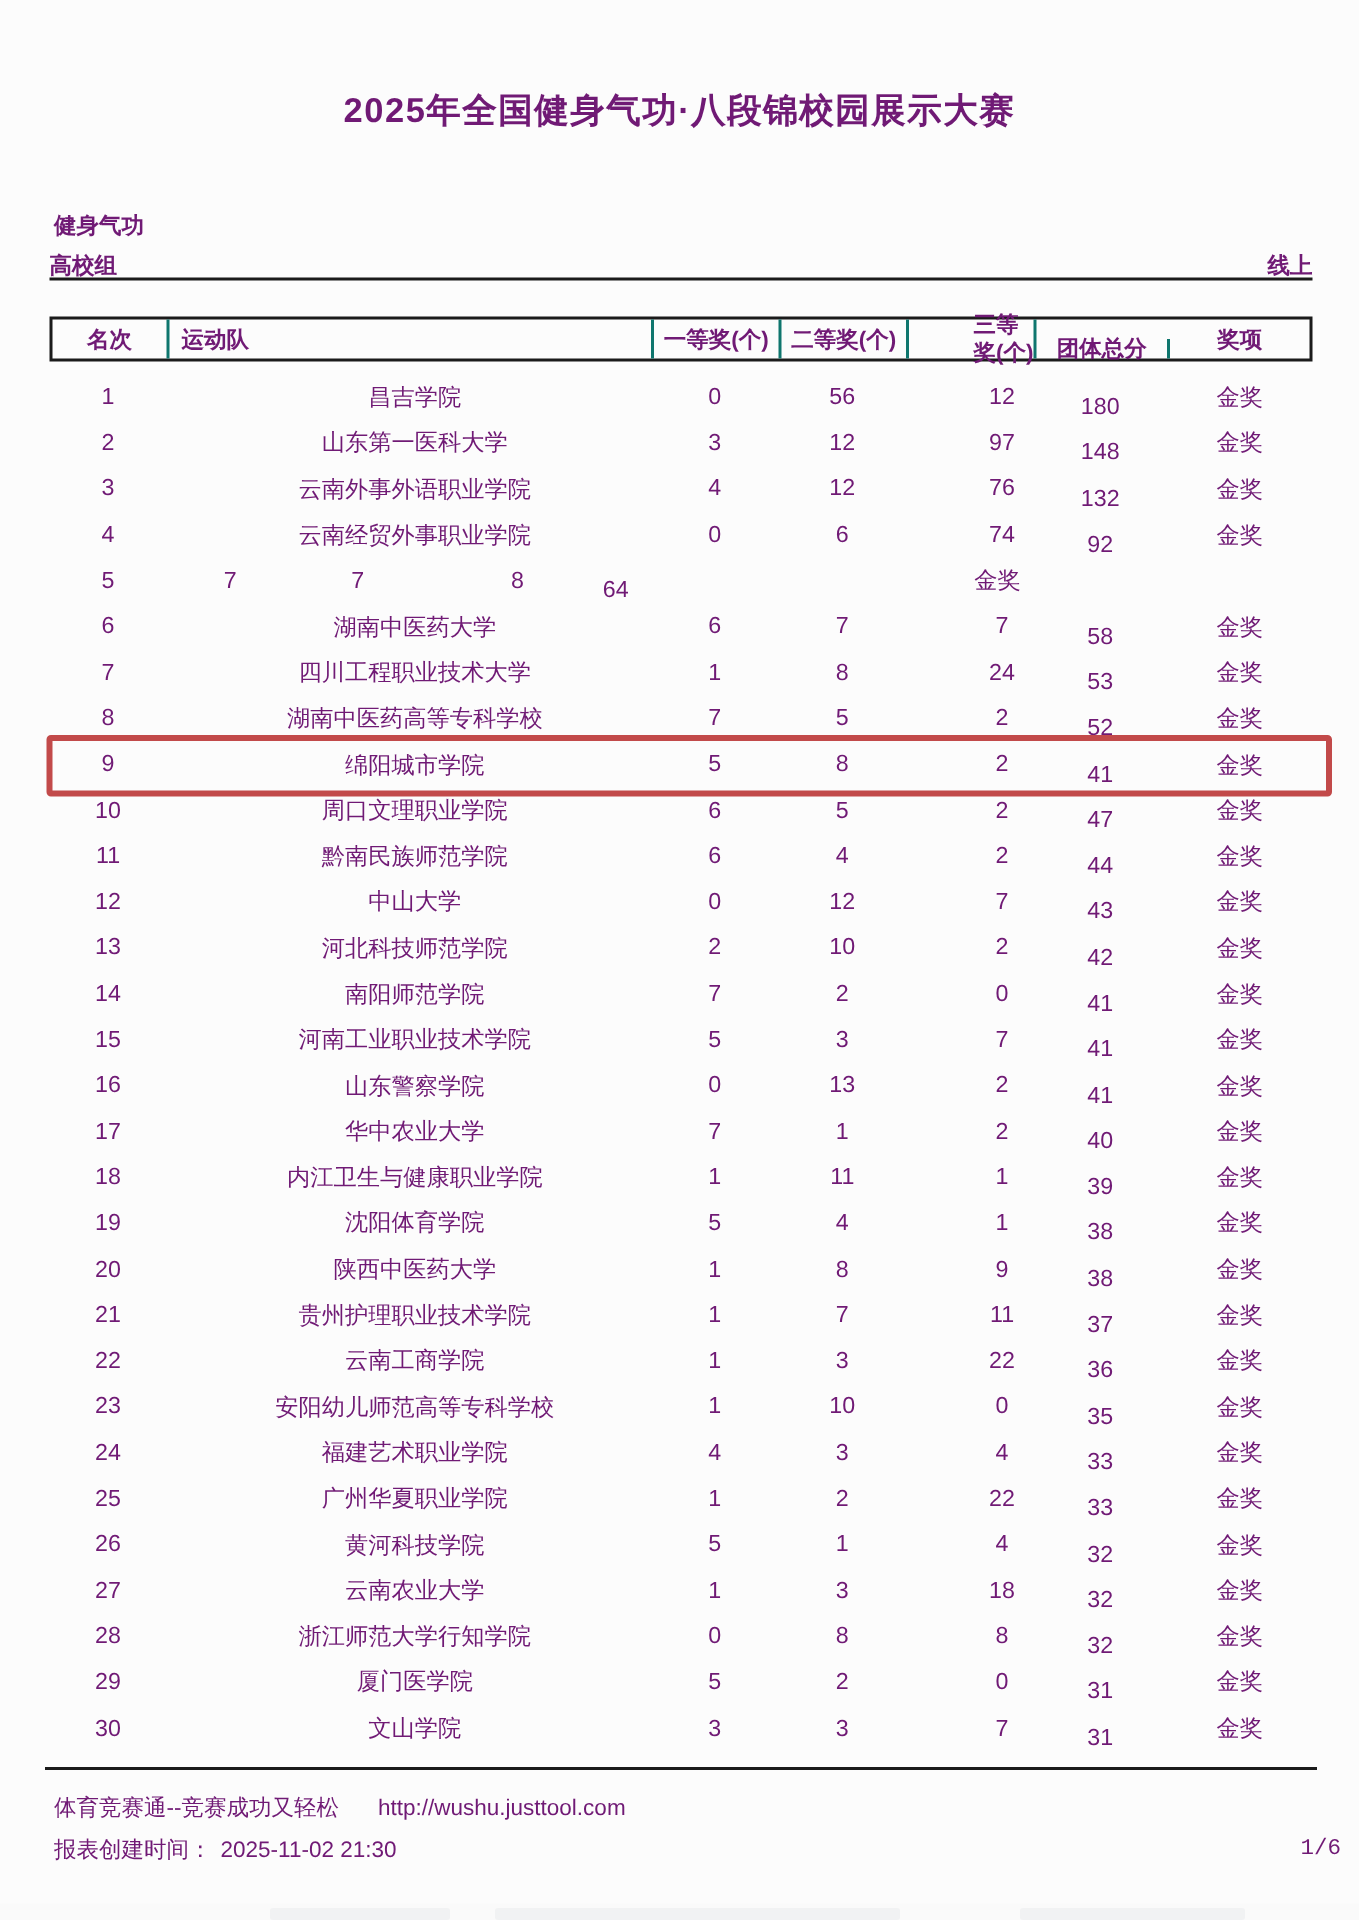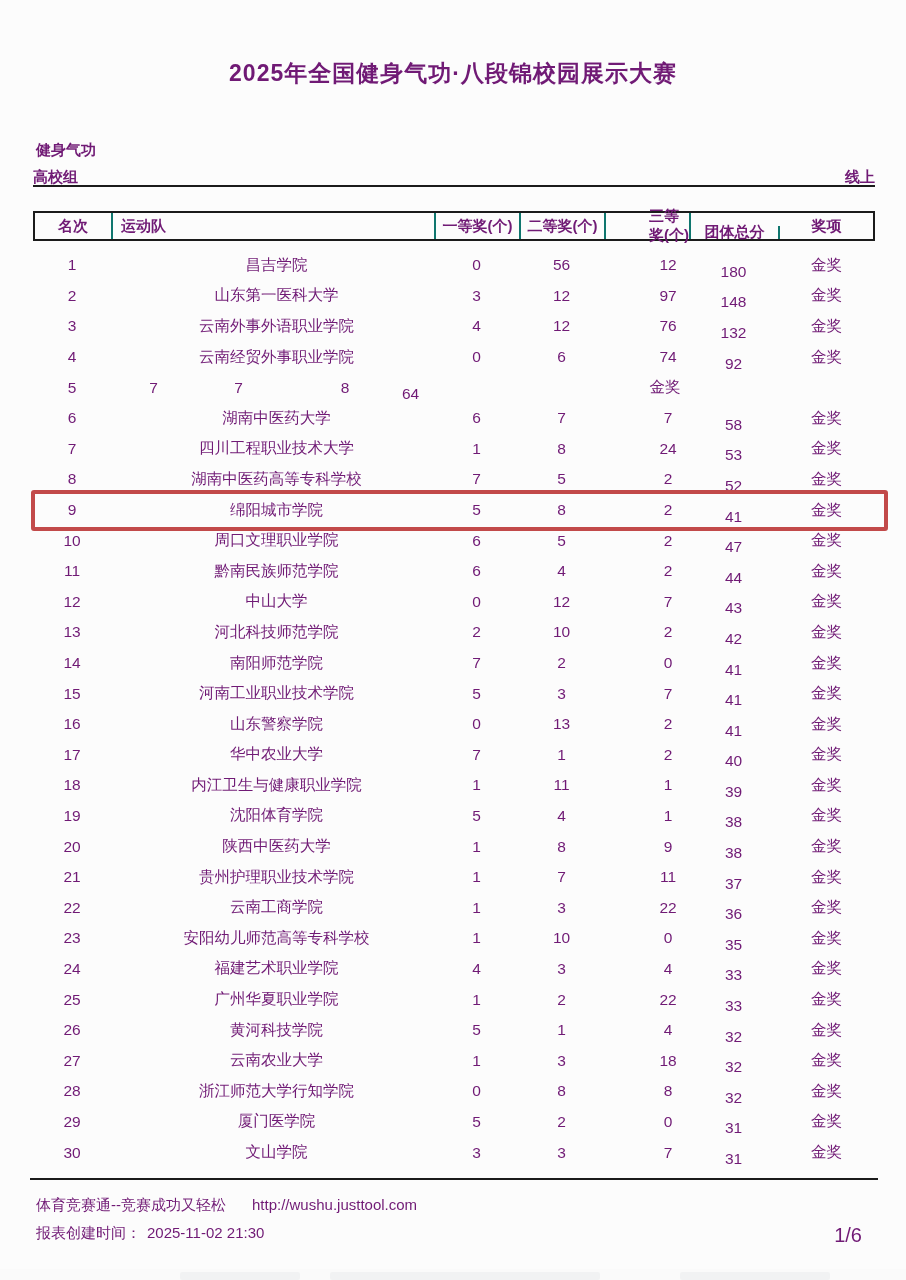--- a/index.html
+++ b/index.html
@@ -63,21 +63,21 @@
   }
   .footer-line1{
     position:absolute;top:1196px;left:36px;font-size:15px;
     display:flex;gap:26px;align-items:baseline;
   }
   .footer-line2{
     position:absolute;top:1224px;left:36px;font-size:15px;
     display:flex;gap:6px;align-items:baseline;
   }
   .page-number{
-    position:absolute;top:1224px;right:44px;font-size:20px;
+    position:absolute;top:1224px;right:12px;font-size:15px;font-family:Liberation Mono, monospace;
   }
   .bottom-artifact{position:absolute;top:1269px;left:0;width:906px;height:11px;background:#fafafa;}
   .bottom-artifact span{position:absolute;top:3px;height:8px;background:#f1f2f3;border-radius:2px;display:block;}
   .bottom-artifact .seg1{left:180px;width:120px;}
   .bottom-artifact .seg2{left:330px;width:270px;}
   .bottom-artifact .seg3{left:680px;width:150px;}
 </style>
 </head>
 <body>
 

